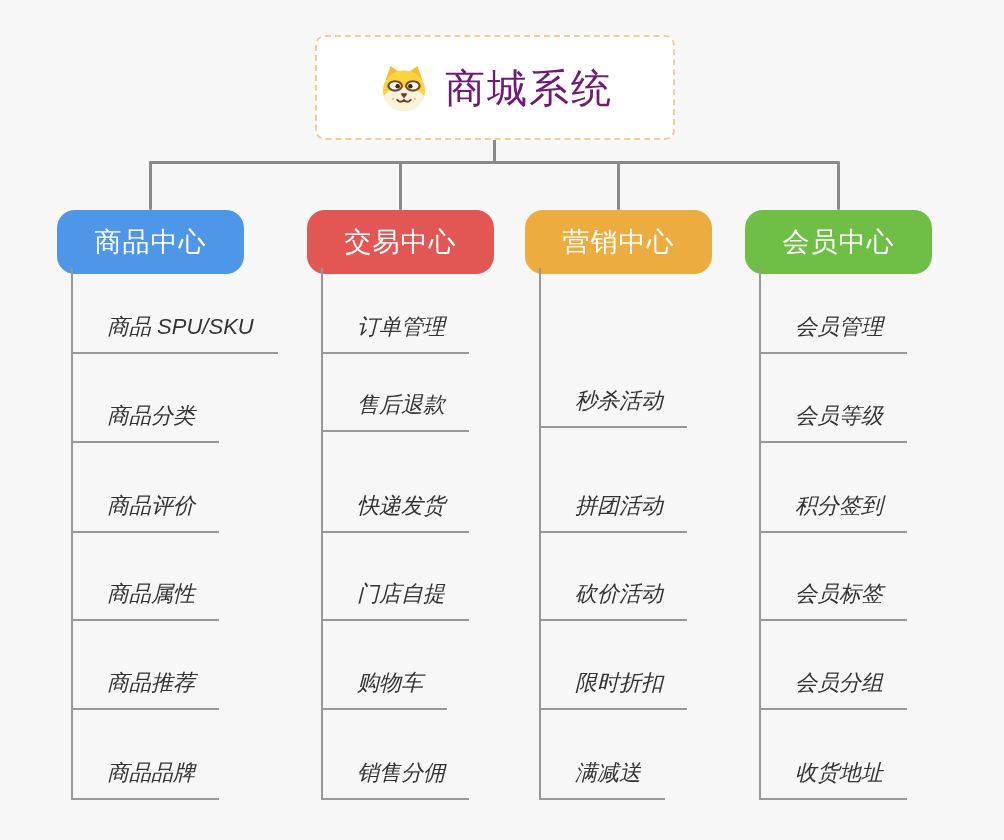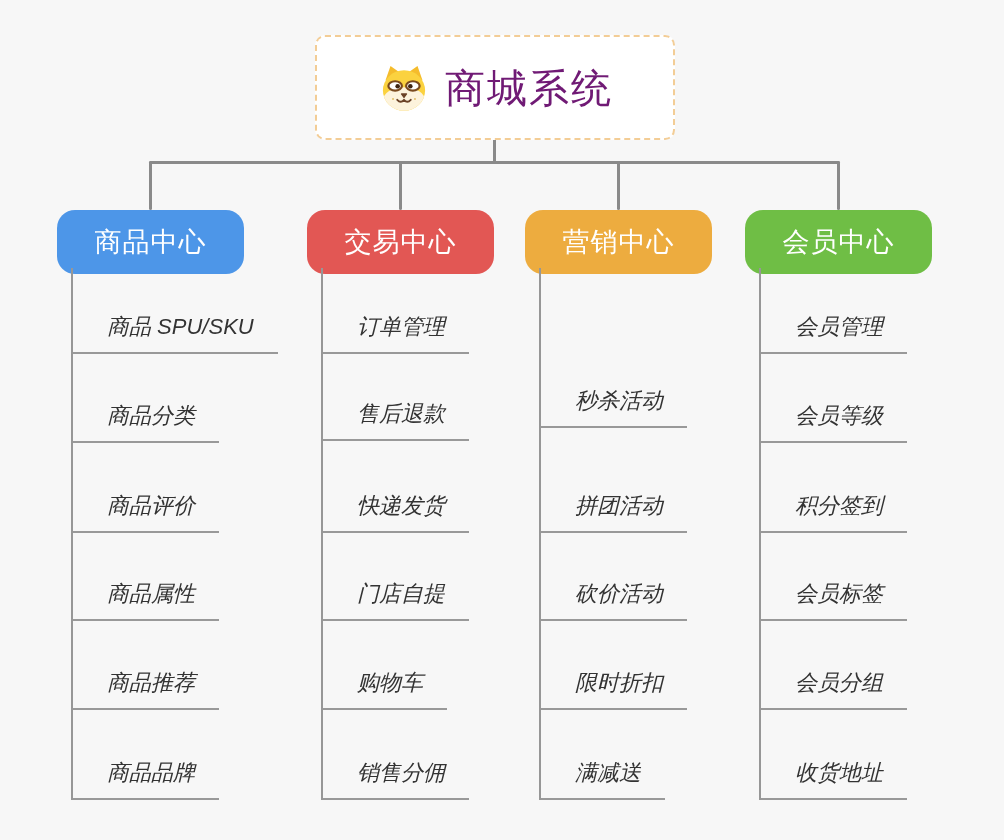--- a/index.html
+++ b/index.html
@@ -93,21 +93,21 @@
         <div class="item" style="top: 225px;">商品评价</div>
         <div class="item" style="top: 313px;">商品属性</div>
         <div class="item" style="top: 492px;">商品品牌</div>
         <div class="item" style="top: 402px;">商品推荐</div>
       </div>
 
   <div class="connector drop" style="left: 399px;"></div>
   <div class="branch-box" style="left: 307px; background: rgb(226, 87, 84);">交易中心</div>
   <div class="branch-column" style="left: 321px;">
         <div class="item" style="top: 46px;">订单管理</div>
-        <div class="item" style="top: 133px;">售后退款</div>
+        <div class="item" style="top: 124px;">售后退款</div>
         <div class="item" style="top: 225px;">快递发货</div>
         <div class="item" style="top: 313px;">门店自提</div>
         <div class="item" style="top: 402px;">购物车</div>
         <div class="item" style="top: 492px;">销售分佣</div>
       </div>
 
   <div class="connector drop" style="left: 617px;"></div>
   <div class="branch-box" style="left: 525px; background: rgb(237, 172, 63);">营销中心</div>
   <div class="branch-column" style="left: 539px;">
         <div class="item" style="top: 120px;">秒杀活动</div>

